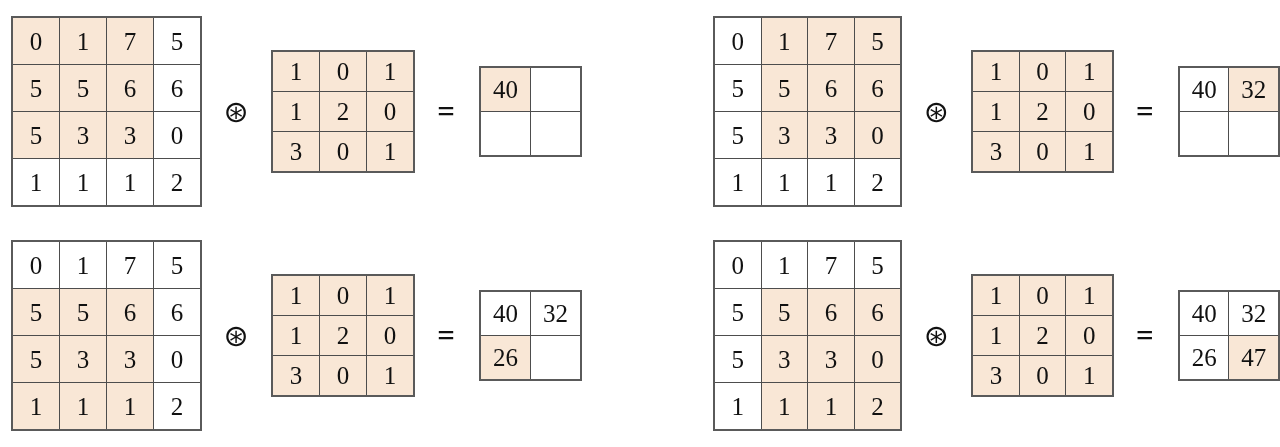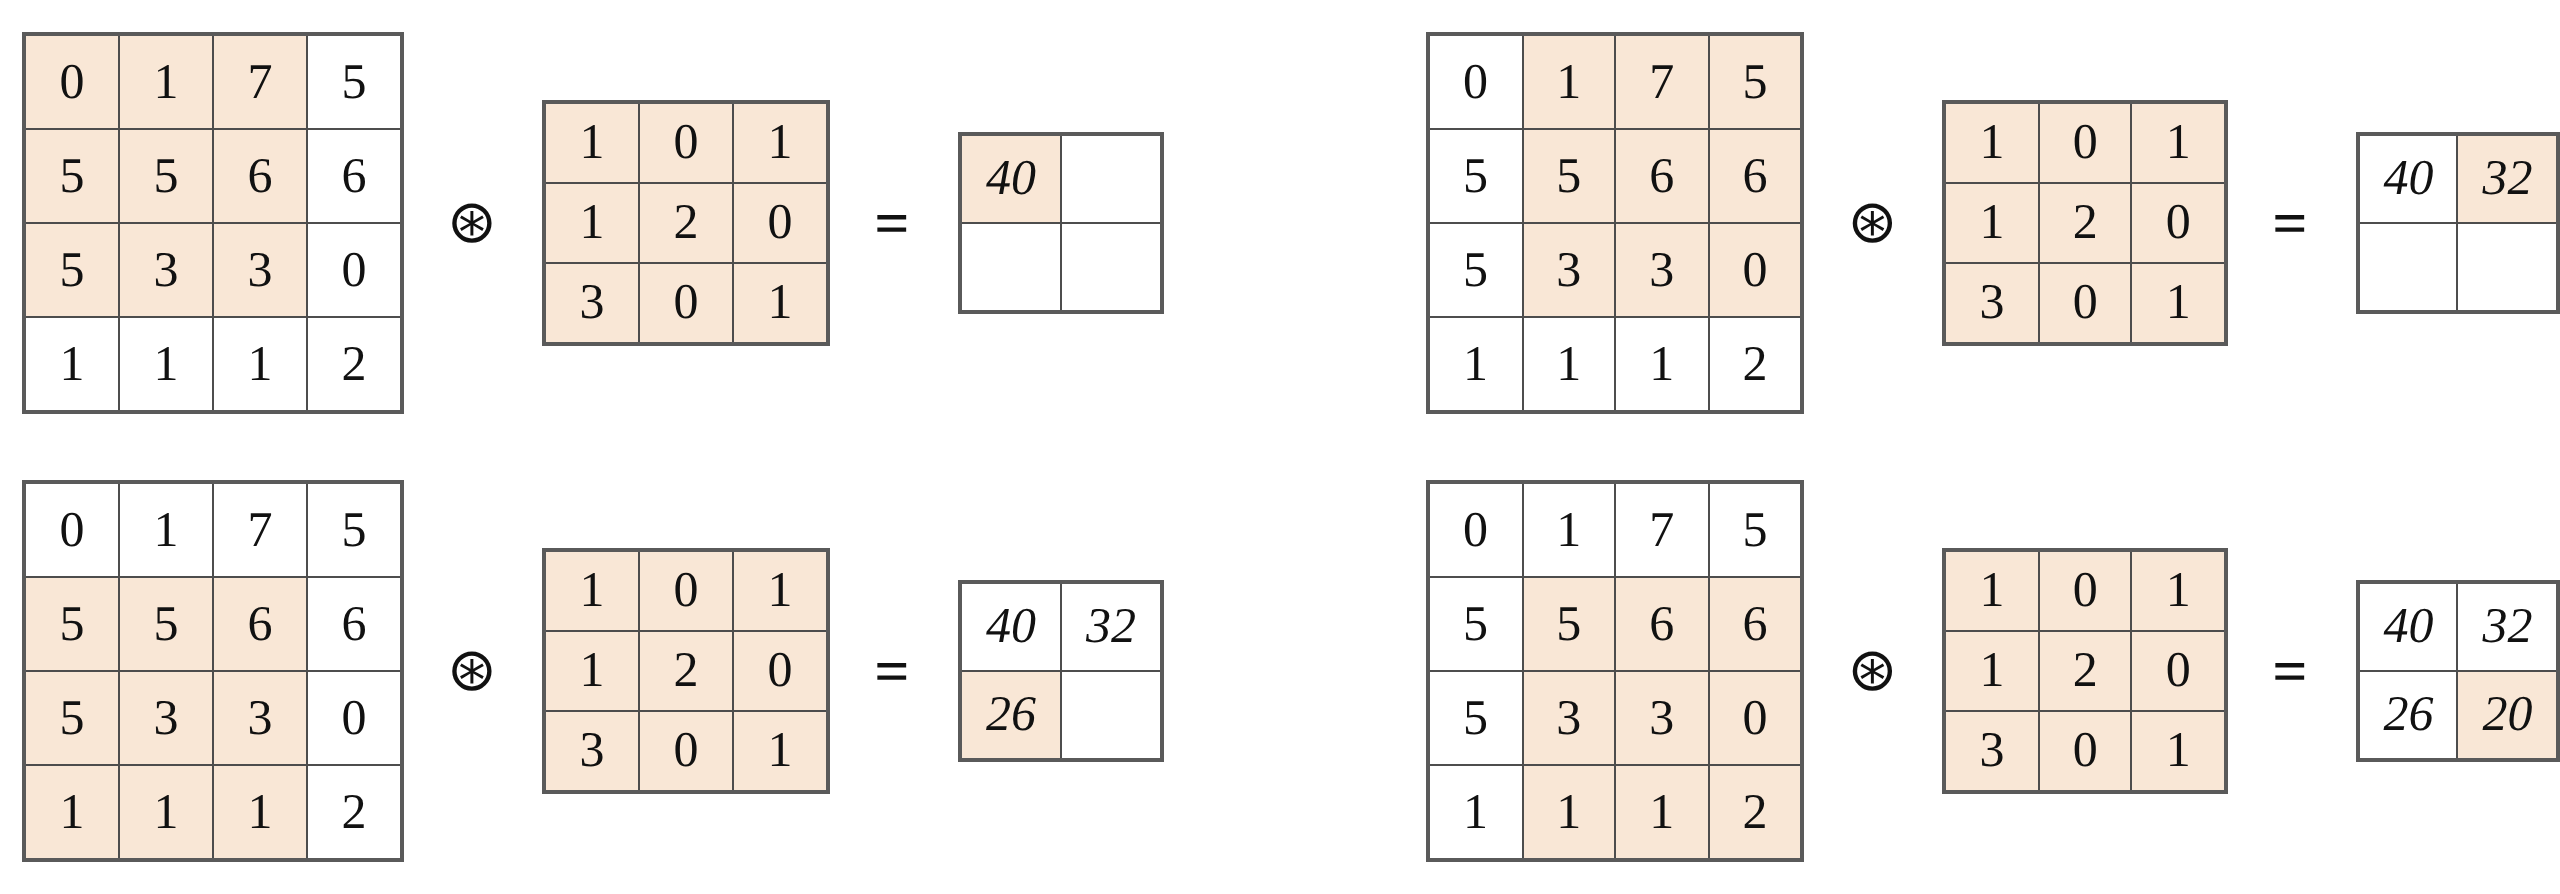--- a/index.html
+++ b/index.html
@@ -68,21 +68,20 @@
   .m-kernel td {
     width: 46px;
     height: 39px;
     font-size: 25px;
   }
   
   .m-output td {
     width: 49px;
     height: 43px;
     font-size: 25px;
-    font-style: italic;
   }
 
   
   .op {
     flex: 0 0 auto;
     text-align: center;
     color: #111111;
     line-height: 1;
     user-select: none;
   }
@@ -372,18 +371,18 @@
       <div class="op op-eq">=</div>
       <div class="gap-d"></div>
       <table class="matrix m-output shift-output">
         <tbody>
           <tr>
             <td>40</td>
             <td>32</td>
           </tr>
           <tr>
             <td>26</td>
-            <td class="hl">20</td>
+            <td class="hl">47</td>
           </tr>
         </tbody>
       </table>
     </div>
   </div>
 
 </body></html>

